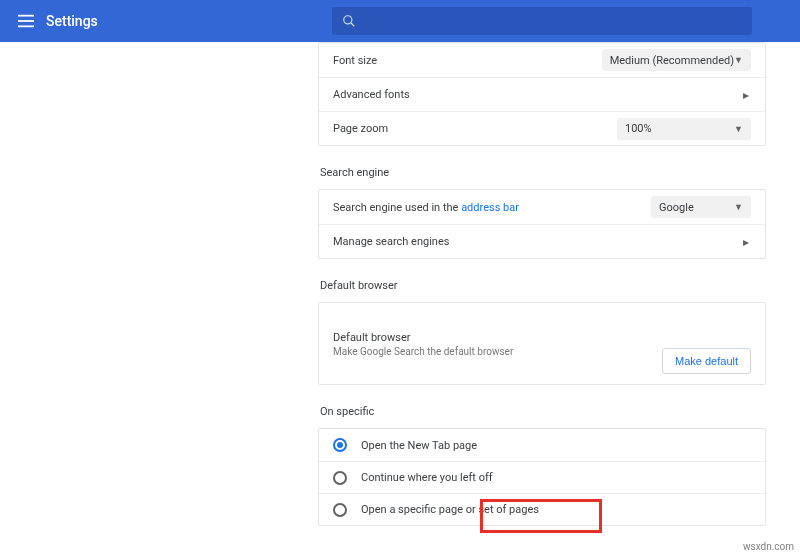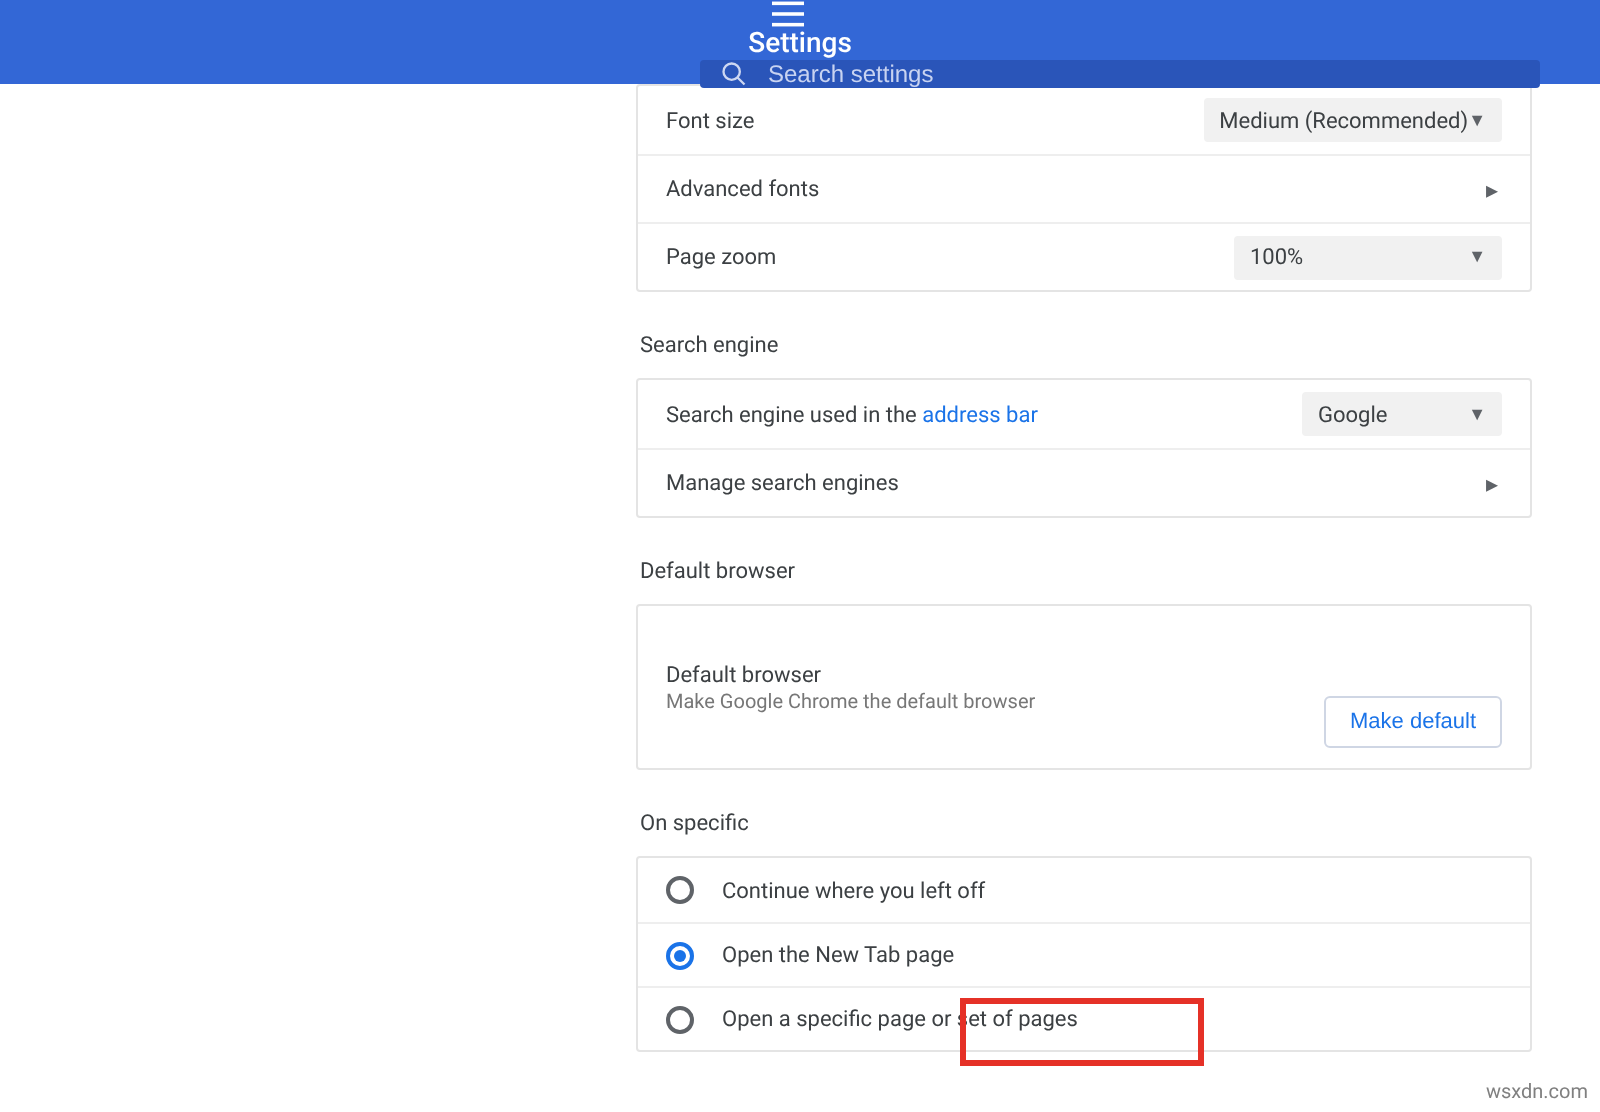--- a/index.html
+++ b/index.html
@@ -11,23 +11,22 @@
     width: 800px;
     height: 556px;
     overflow: hidden;
     position: relative;
   }
   .header {
     background: #3367d6;
     height: 42px;
     display: flex;
     align-items: center;
-    padding: 0 0;
+    padding: 0 18px;
     color: #fff;
-    flex-direction: column;
   }
   .hamburger svg { stroke: #fff; }
   .hamburger { margin-right: 12px; display:flex; align-items:center; }
   .app-title { font-size: 14px; font-weight: 500; }
   .search-wrap {
     margin-left: auto;
     margin-right: 30px;
     background: #2a55b9;
     border-radius: 2px;
     height: 28px;
@@ -171,21 +170,20 @@
         <line x1="0" y1="7" x2="18" y2="7"></line>
         <line x1="0" y1="13" x2="18" y2="13"></line>
       </svg>
   </span>
   <span class="app-title">Settings</span>
   <div class="search-wrap">
     <svg width="14" height="14" viewBox="0 0 24 24" fill="none" stroke-width="2">
         <circle cx="10" cy="10" r="7"></circle>
         <line x1="21" y1="21" x2="15" y2="15"></line>
       </svg>
-    <input class="search-input" placeholder="Search settings" style="">
   </div>
 </div>
 
 <div class="content">
 
   <div class="card">
     <div class="row">
       <span class="row-label">Font size</span>
       <div class="dropdown">
         <span>Medium (Recommended)</span>
@@ -220,35 +218,35 @@
       <span class="row-label">Manage search engines</span>
       <span class="arrow-right">▸</span>
     </div>
   </div>
 
   <div class="section-title">Default browser</div>
   <div class="card">
     <div class="db-row">
       <div class="db-text">
         <div class="db-title">Default browser</div>
-        <div class="db-sub">Make Google Chrome the default browser</div>
+        <div class="db-sub">Make Google Search the default browser</div>
       </div>
       <button class="make-default-btn">Make default</button>
     </div>
   </div>
 
   <div class="section-title">On specific</div>
   <div class="radio-card">
     <div class="radio-row">
+      <span class="radio checked"></span>
+      <span>Open the New Tab page</span>
+    </div>
+    <div class="radio-row">
       <span class="radio"></span>
       <span>Continue where you left off</span>
-    </div>
-    <div class="radio-row">
-      <span class="radio checked"></span>
-      <span>Open the New Tab page</span>
     </div>
     <div class="radio-row">
       <span class="radio"></span>
       <span>Open a specific page or set of pages</span>
     </div>
   </div>
 
   <div class="advanced-wrap">
     <div class="advanced-btn">
       <span>Advanced</span>

